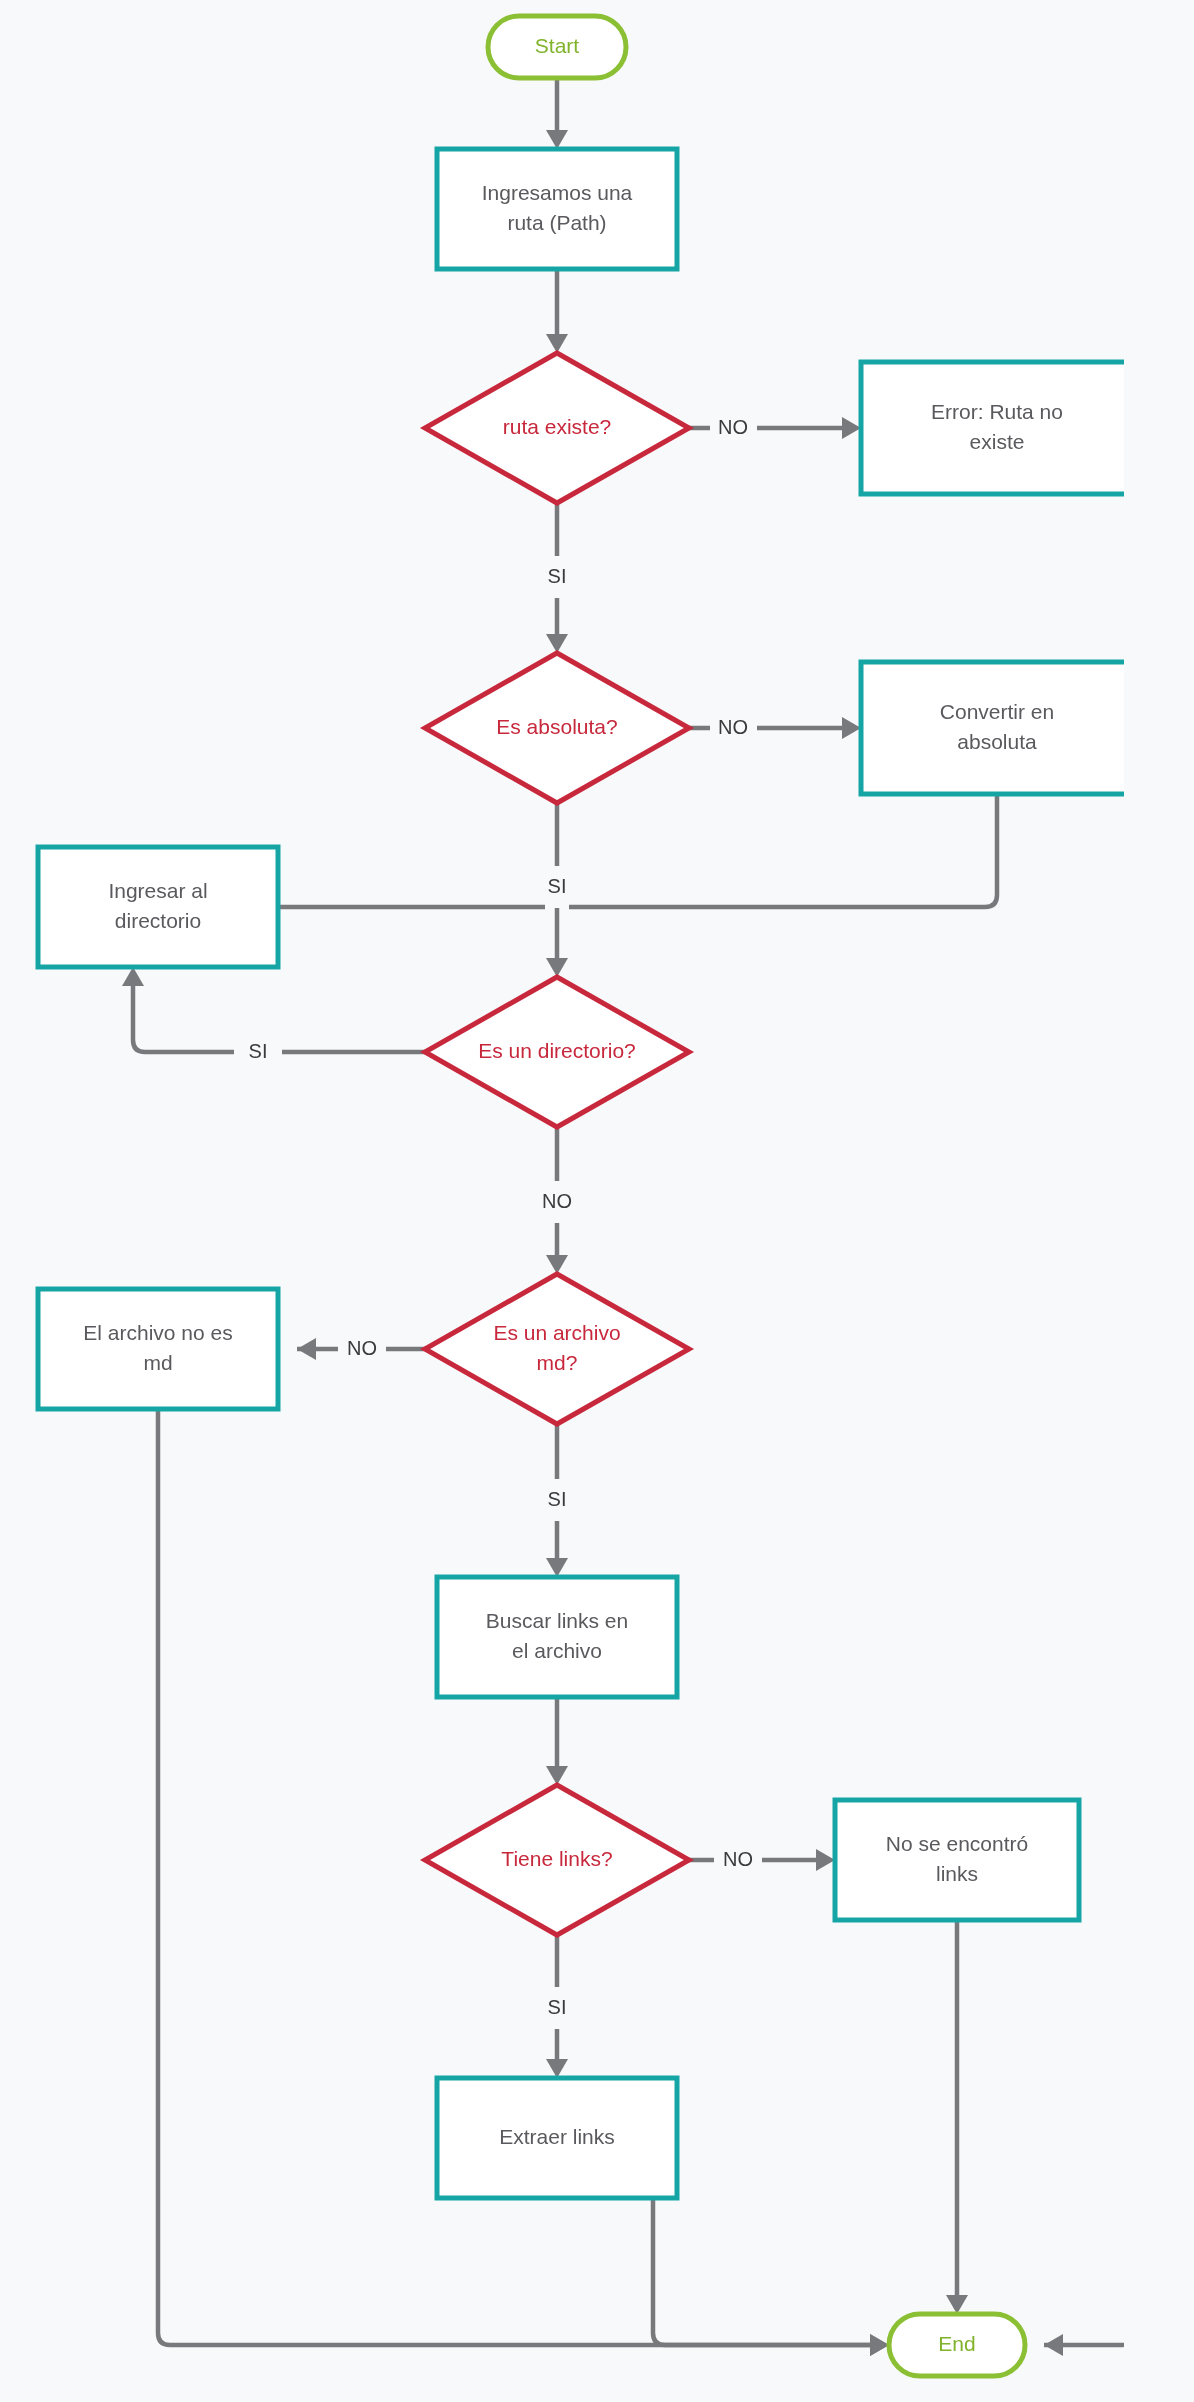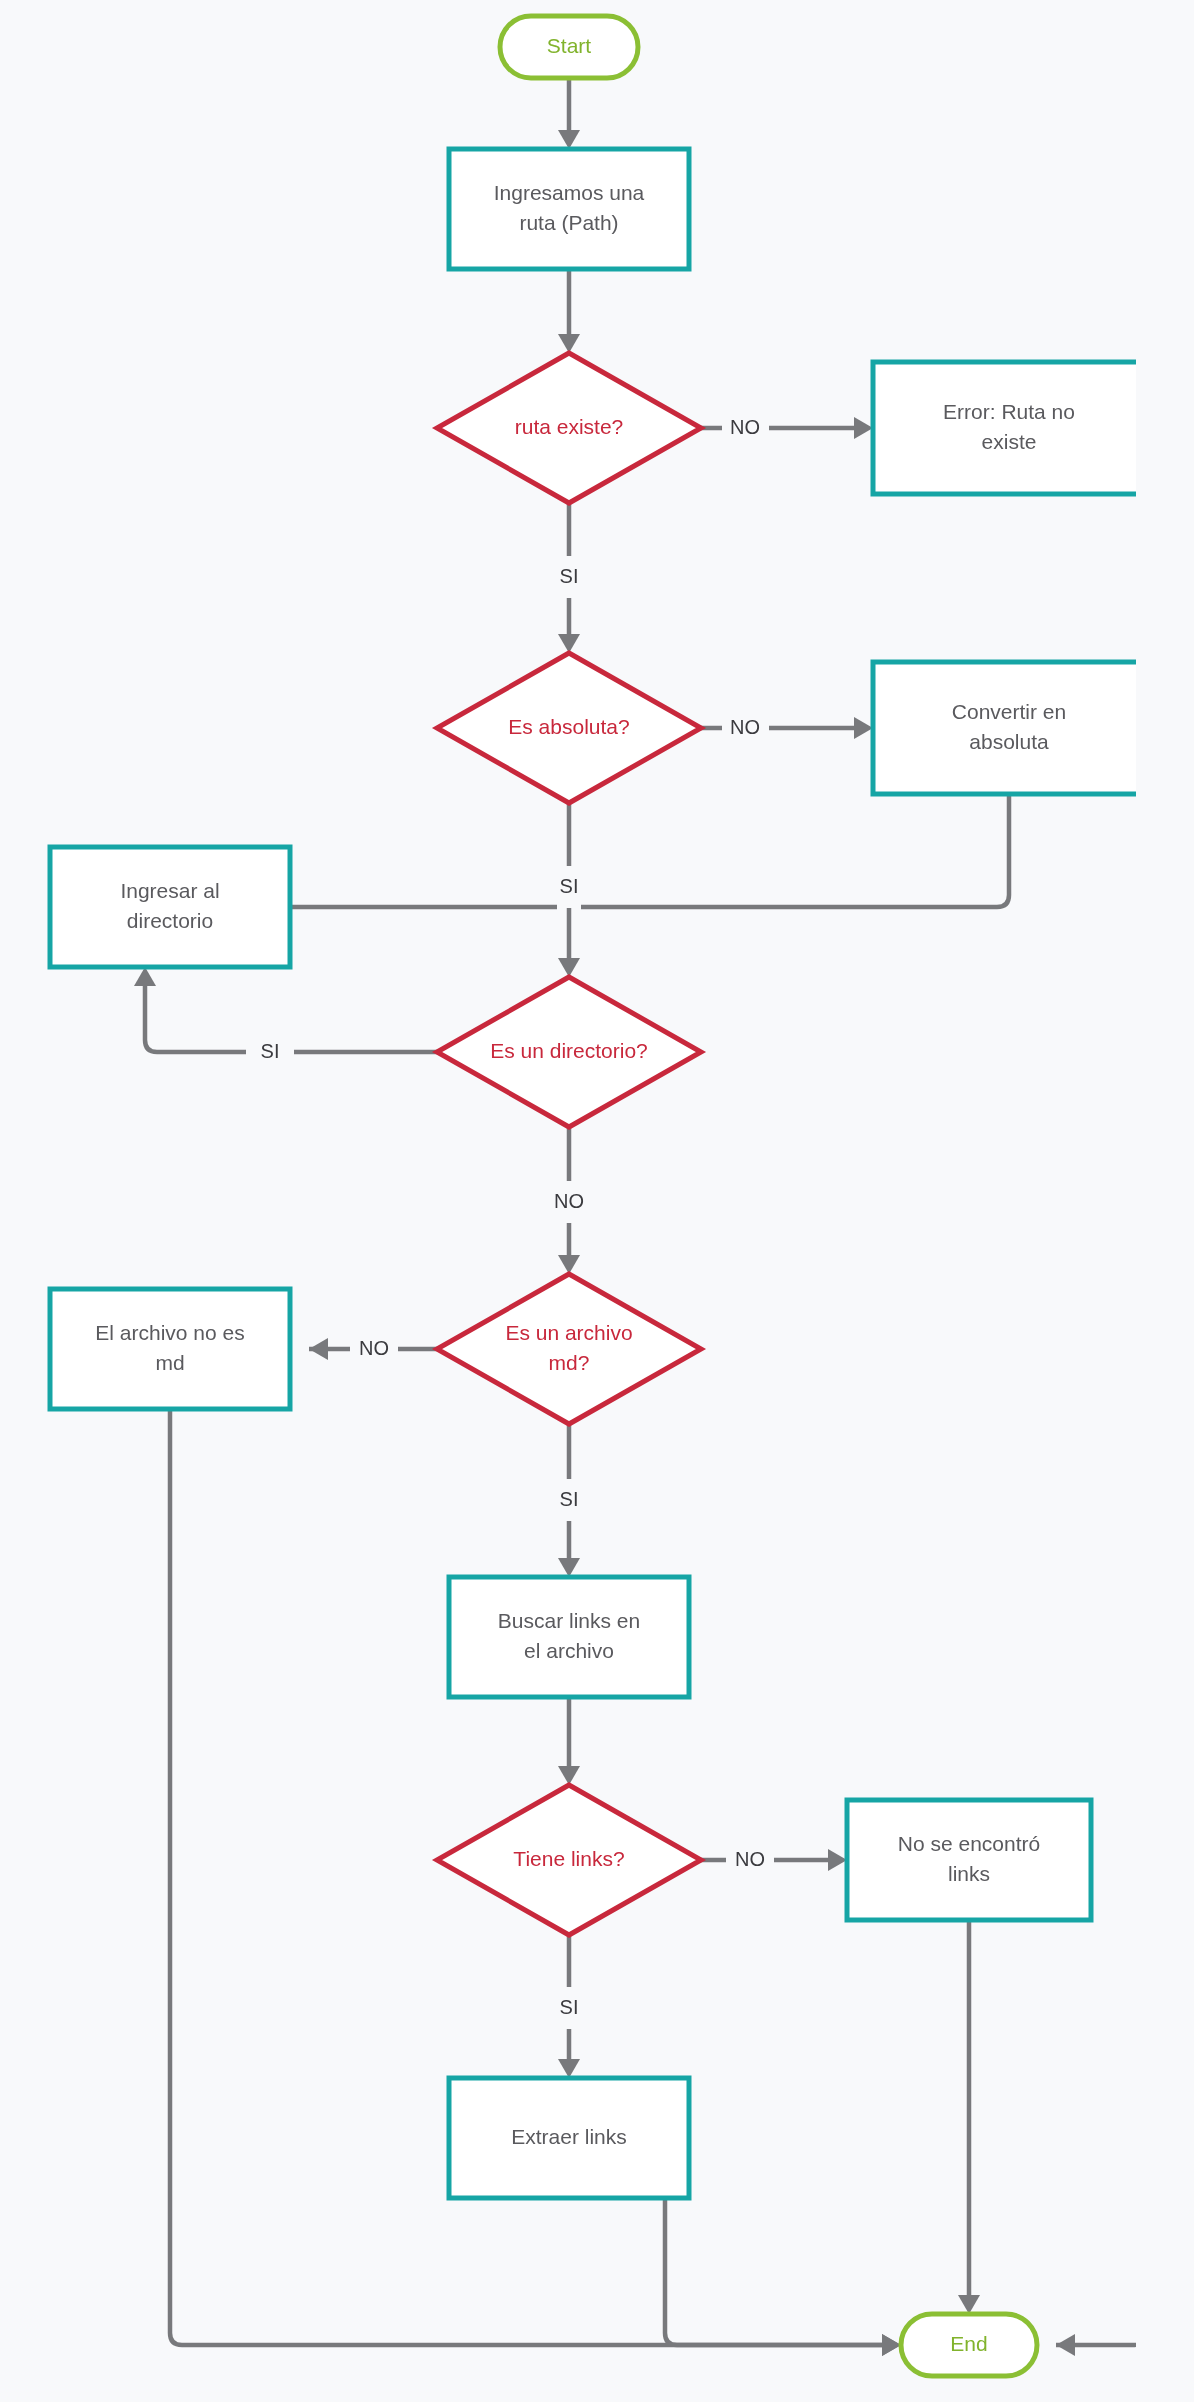--- a/index.html
+++ b/index.html
@@ -7,21 +7,20 @@
     padding: 0;
     background: #f8f9fb;
   }
   #canvas {
     position: relative;
     width: 1124px;
     height: 2402px;
     background: #f8f9fb;
     font-family: "Liberation Sans", sans-serif;
     overflow: hidden;
-    margin-left: 12px;
   }
   #flow-svg {
     position: absolute;
     inset: 0;
     width: 1194px;
     height: 2402px;
   }
   .edge-path {
     fill: none;
     stroke: #78797c;

